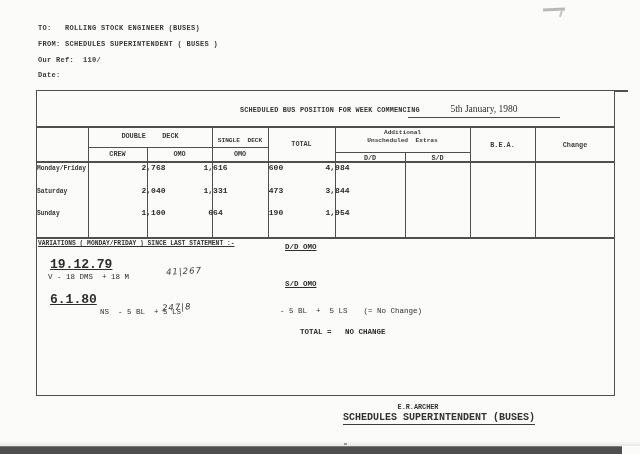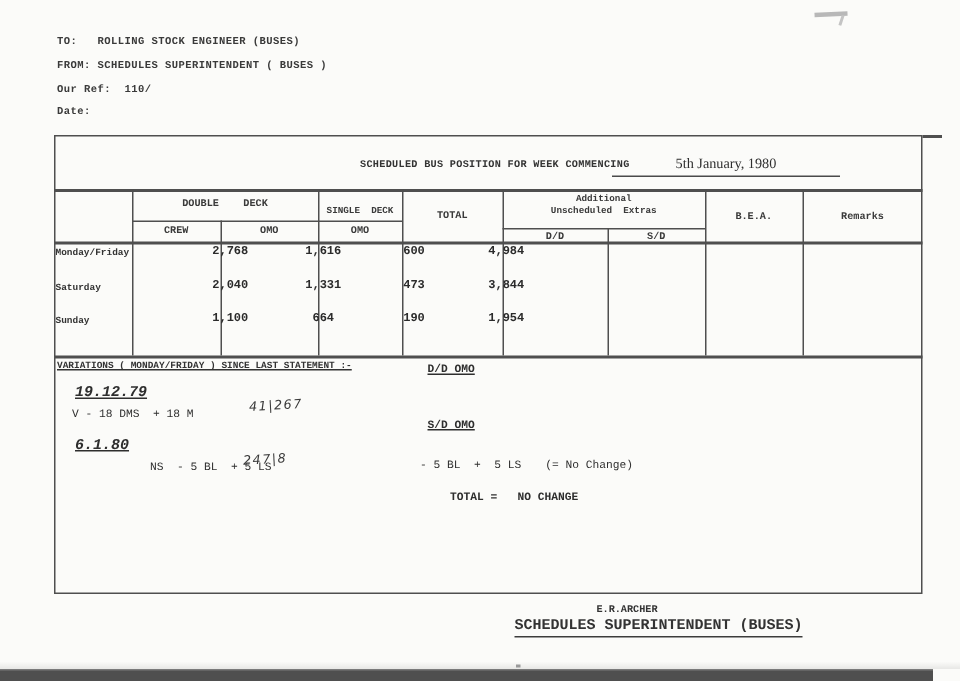--- a/index.html
+++ b/index.html
@@ -12,21 +12,21 @@
   .vline{position:absolute;width:1px;background:#4f4f4f;}
   .form-box{position:absolute;left:36px;top:90px;width:579px;height:306px;border:1.6px solid #4f4f4f;box-sizing:border-box;}
   .form-title{position:absolute;left:240px;top:106px;font-size:6.8px;font-weight:bold;letter-spacing:.2px;color:#333;}
   .date-slot{position:absolute;left:408px;top:99px;width:152px;height:18px;border-bottom:1.2px solid #4a4a4a;text-align:center;}
   .date-slot span{font-family:"Liberation Serif", serif;font-size:9.5px;color:#2f2f2f;}
   .hcell{position:absolute;text-align:center;font-size:6.8px;font-weight:bold;color:#3a3a3a;}
   .hsmall{font-size:6.2px;}
   .rowlabel{position:absolute;left:37px;width:51px;font-size:6.3px;font-weight:bold;color:#333;}
   .val{position:absolute;text-align:center;font-size:8px;font-weight:600;color:#2b2b2b;padding-left:36px;}
   .var-head{position:absolute;left:38px;top:240px;font-size:6.3px;font-weight:bold;text-decoration:underline;color:#333;}
-  .var-date{position:absolute;font-size:10px;font-weight:bold;text-decoration:underline;color:#2e2e2e;font-style:italic;}
+  .var-date{position:absolute;font-size:13px;font-weight:bold;text-decoration:underline;color:#2e2e2e;}
   .var-text{position:absolute;font-size:7.5px;color:#2e2e2e;}
   .hand{position:absolute;font-family:"DejaVu Sans", sans-serif;font-style:italic;font-size:8.5px;letter-spacing:1px;color:#3b3b3b;transform:rotate(-3deg);}
   .sum-head{position:absolute;font-size:7.5px;font-weight:bold;text-decoration:underline;color:#2e2e2e;}
   .sum-line{position:absolute;font-size:7.5px;color:#2e2e2e;}
   .sig-name{position:absolute;left:343px;top:403px;width:150px;text-align:center;font-size:6.8px;font-weight:bold;color:#333;}
   .sig-title{position:absolute;left:343px;top:412px;width:150px;text-align:center;font-size:10px;font-weight:bold;color:#333;}
   .sig-title span{display:inline-block;border-bottom:1.6px solid #3c3c3c;padding-bottom:1px;}
   .artifact{position:absolute;}
 </style>
 </head>
@@ -64,21 +64,21 @@
   <div class="vline" style="left:405px;top:152px;height:85px;"></div>
   <div class="vline" style="left:470px;top:126px;height:111px;"></div>
   <div class="vline" style="left:535px;top:126px;height:111px;"></div>
 
   <div class="hcell pre" style="left:88px;width:124px;top:132px;">DOUBLE    DECK</div>
   <div class="hcell pre hsmall" style="left:212px;width:56px;top:137px;">SINGLE  DECK</div>
   <div class="hcell pre" style="left:268px;width:67px;top:140px;">TOTAL</div>
   <div class="hcell pre hsmall" style="left:335px;width:135px;top:129px;">Additional</div>
   <div class="hcell pre hsmall" style="left:335px;width:135px;top:137px;">Unscheduled  Extras</div>
   <div class="hcell pre" style="left:470px;width:65px;top:141px;">B.E.A.</div>
-  <div class="hcell pre" style="left:535px;width:80px;top:141px;">Remarks</div>
+  <div class="hcell pre" style="left:535px;width:80px;top:141px;">Change</div>
 
   <div class="hcell pre" style="left:88px;width:59px;top:150px;">CREW</div>
   <div class="hcell pre" style="left:147px;width:65px;top:150px;">OMO</div>
   <div class="hcell pre" style="left:212px;width:56px;top:150px;">OMO</div>
   <div class="hcell pre" style="left:335px;width:70px;top:154px;">D/D</div>
   <div class="hcell pre" style="left:405px;width:65px;top:154px;">S/D</div>
 
   <div class="rowlabel pre" style="top:165px;">Monday/Friday</div>
   <div class="val" style="left:88px;width:59px;top:163px;">2,768</div>
   <div class="val" style="left:147px;width:65px;top:163px;">1,616</div>

